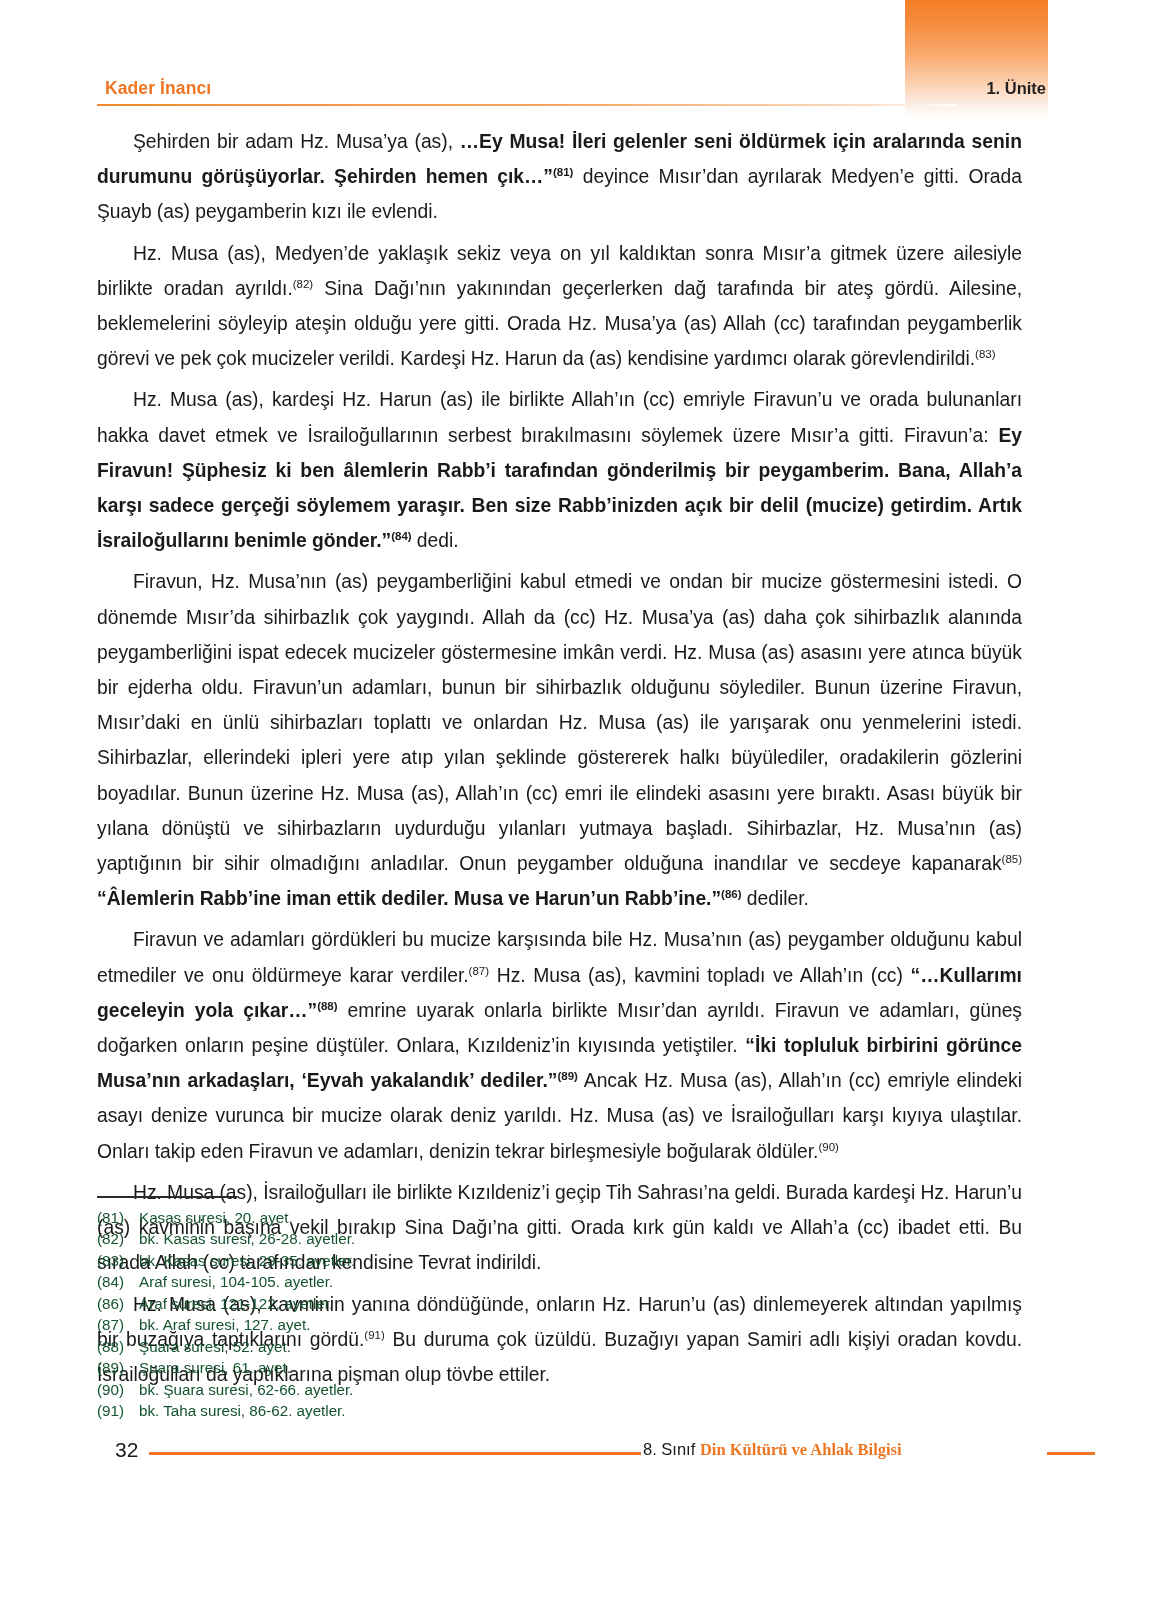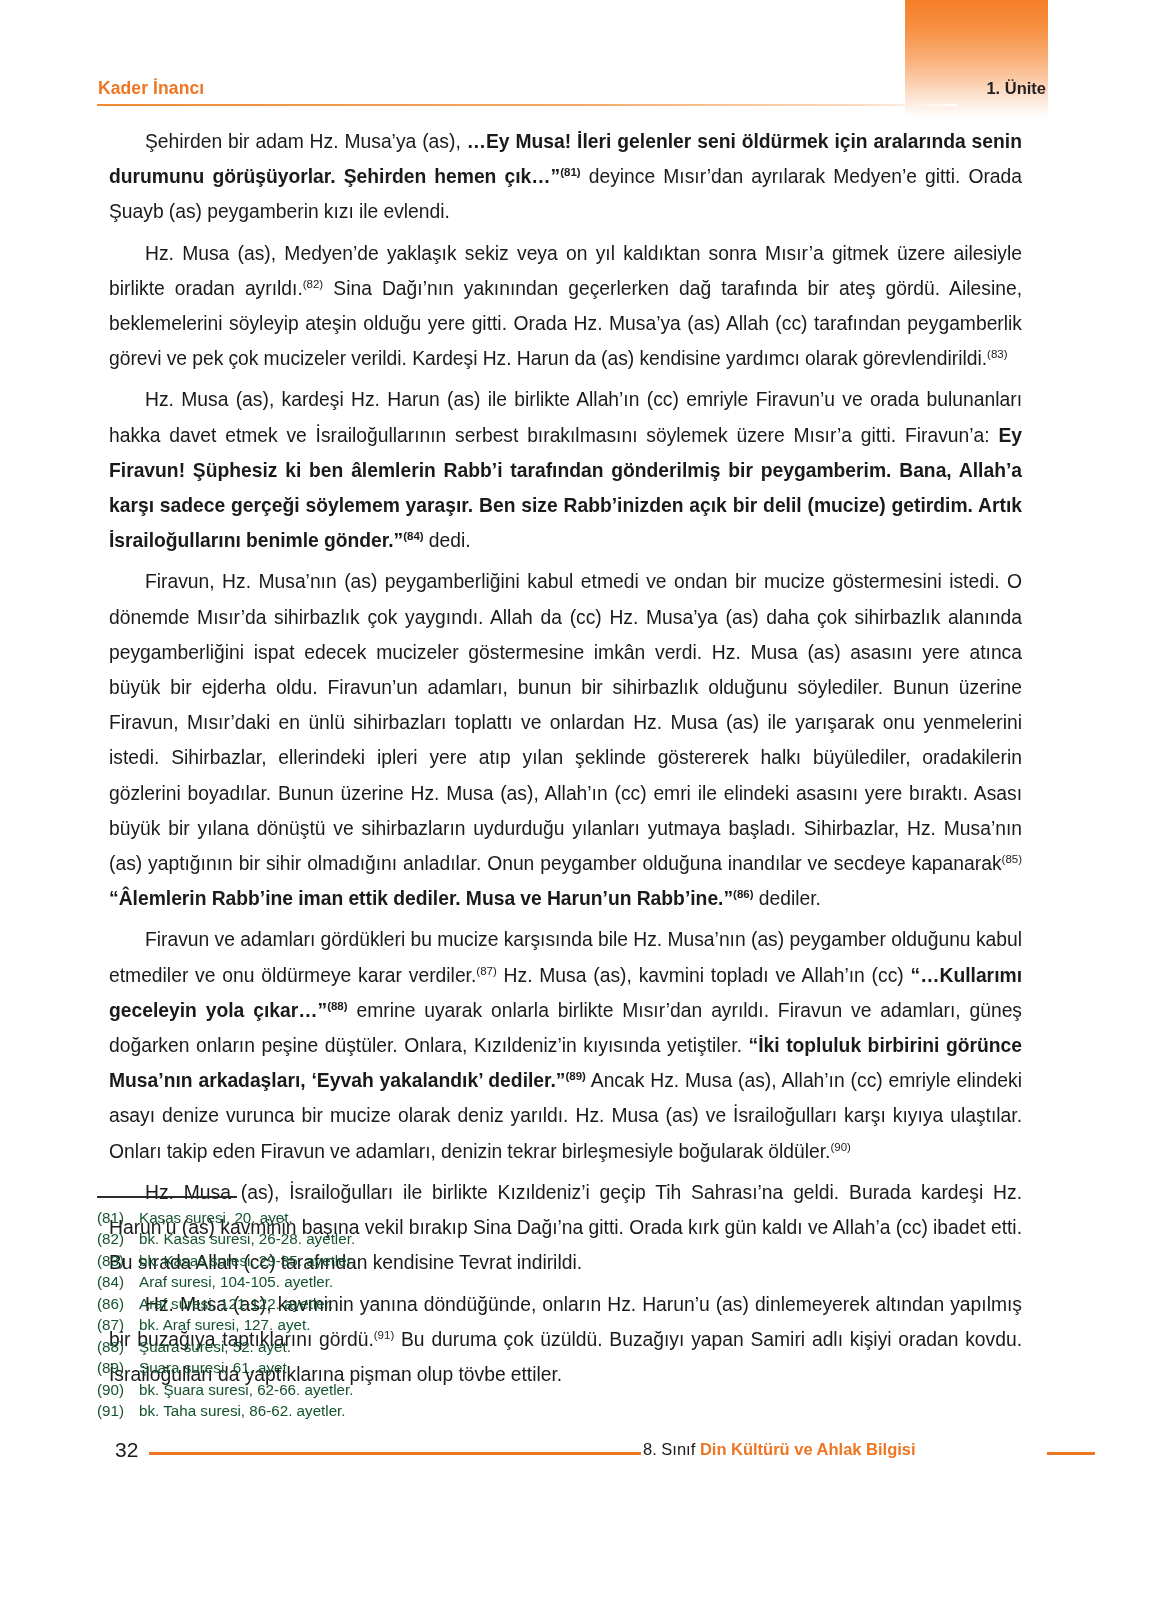--- a/index.html
+++ b/index.html
@@ -34,21 +34,21 @@
   .header {
     position: absolute;
     top: 78px;
     left: 97px;
     width: 957px;
     height: 34px;
     z-index: 2;
   }
   .header-title {
     position: absolute;
-    left: 1px;
+    left: 8px;
     top: 0;
     font-size: 17.5px;
     font-weight: bold;
     color: #ee7622;
     letter-spacing: 0.1px;
     white-space: nowrap;
   }
   .header-unit {
     position: absolute;
     right: 8px;
@@ -69,21 +69,21 @@
 
   
   .content {
     position: absolute;
     top: 124px;
     left: 97px;
     width: 925px;
     z-index: 1;
   }
   p.para {
-    margin: 0 0 6px 12px;
+    margin: 0 0 6px 0;
     font-size: 19.3px;
     line-height: 35.2px;
     text-align: justify;
     text-indent: 36px;
     color: #1a1a1a;
     hyphens: none;
     word-spacing: -0.2px;
   }
   b.q {
     font-weight: bold;
@@ -154,20 +154,21 @@
     position: absolute;
     left: 546px;
     top: 2px;
     font-size: 16.5px;
     white-space: nowrap;
     color: #1a1a1a;
   }
   .footer-book .brand {
     color: #ee7622;
     font-weight: bold;
+    font-family: Liberation Serif, serif;
   }
   .footer-rule-right {
     position: absolute;
     left: 950px;
     top: 14px;
     width: 48px;
     height: 2.5px;
     background: #ee7622;
   }
 </style>

